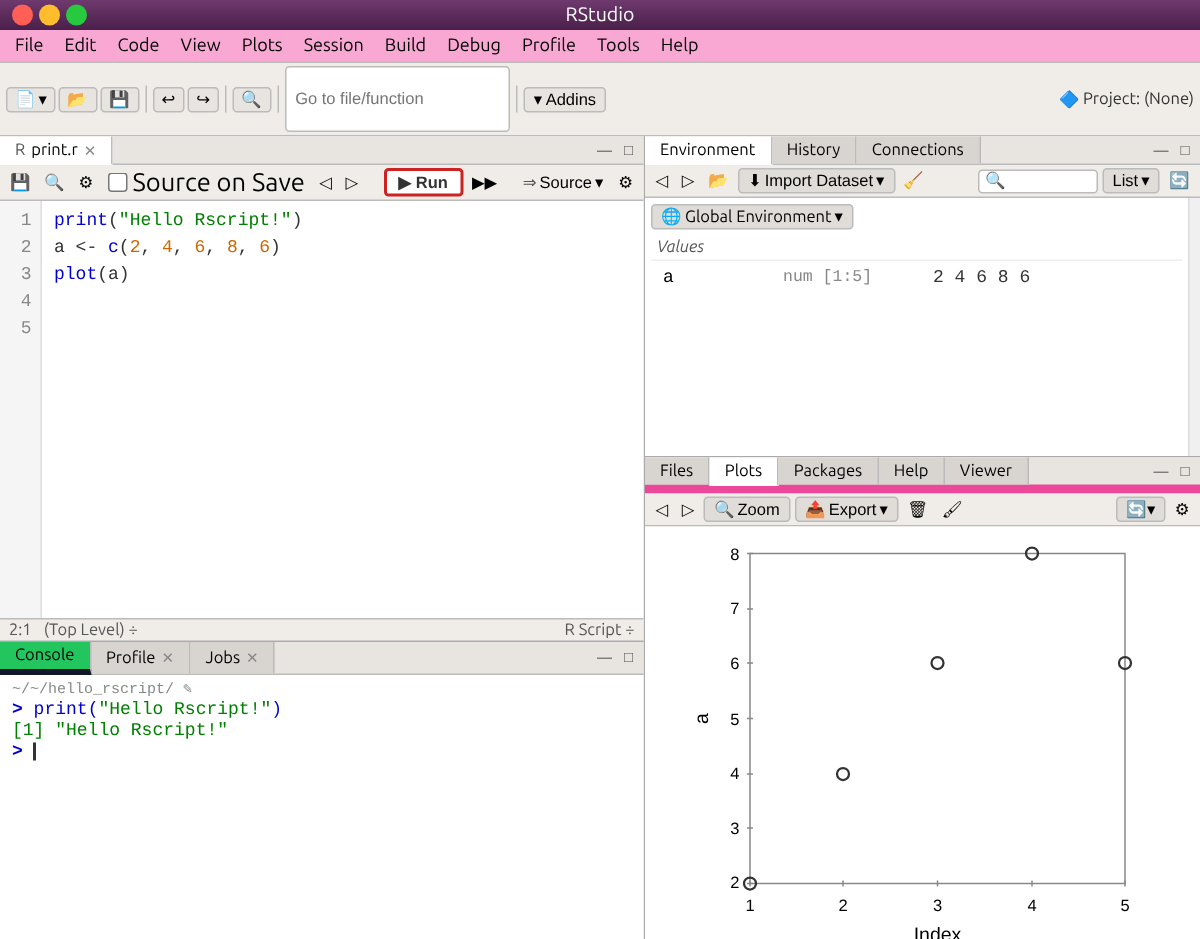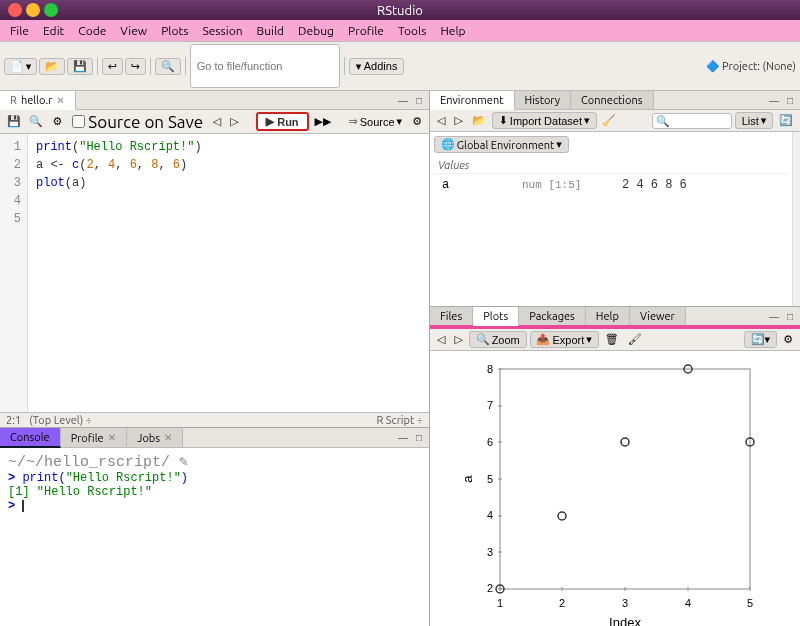--- a/index.html
+++ b/index.html
@@ -225,36 +225,36 @@
     #console-tabs-left { display: flex; }
     .console-tab {
       padding: 3px 10px;
       font-size: 11px;
       border-right: 1px solid #bbb;
       cursor: pointer;
       background: #d8d4d0;
       display: flex; align-items: center; gap: 4px;
     }
     .console-tab.active {
-      background: #8b5cf6;
-      border-bottom: 2px solid #0f172a;
+      background: #22c55e;
+      border-bottom: 4px solid #0f172a;
       margin-bottom: -1px;
     }
     #console-panel-btns { display: flex; align-items: center; gap: 2px; padding: 2px 4px; }
     .panel-btn { background: transparent; border: none; cursor: pointer; font-size: 10px; color: #555; padding: 1px 3px; }
 
     #console-content {
       flex: 1;
       padding: 4px 8px;
       font-family: 'Courier New', monospace;
       font-size: 12px;
       overflow: auto;
       background: white;
     }
-    .console-path { color: #888; font-size: 15px; }
+    .console-path { color: #888; font-size: 10px; }
     .console-prompt { color: #0000cc; font-weight: bold; }
     .console-string-output { color: #008000; }
 
     
     #right-panel {
       flex: 1;
       display: flex;
       flex-direction: column;
     }
 
@@ -350,21 +350,21 @@
 
     
     #plots-area {
       flex: 1;
       display: flex;
       flex-direction: column;
       background: white;
     }
     #plots-tabs {
       background: #e8e4e0;
-      border-bottom: 4px solid #ec4899;
+      border-bottom: 6px solid #ec4899;
       display: flex;
       align-items: stretch;
       justify-content: space-between;
     }
     #plots-tabs-left { display: flex; }
     .plots-tab {
       padding: 3px 10px;
       font-size: 11px;
       border-right: 1px solid #bbb;
       cursor: pointer;
@@ -472,21 +472,21 @@
 
 <div id="main">
 
   <div id="left-panel">
 
     <div id="editor-area">
       <div id="editor-tabs">
         <div id="editor-tabs-left">
           <div class="editor-tab active">
             <span style="color:#555;">R</span>
-            <span>hello.r</span>
+            <span>print.r</span>
             <span class="tab-close">✕</span>
           </div>
         </div>
         <div class="panel-corner-btns">
           <button class="corner-btn">—</button>
           <button class="corner-btn">□</button>
         </div>
       </div>
 
       <div id="editor-toolbar">

